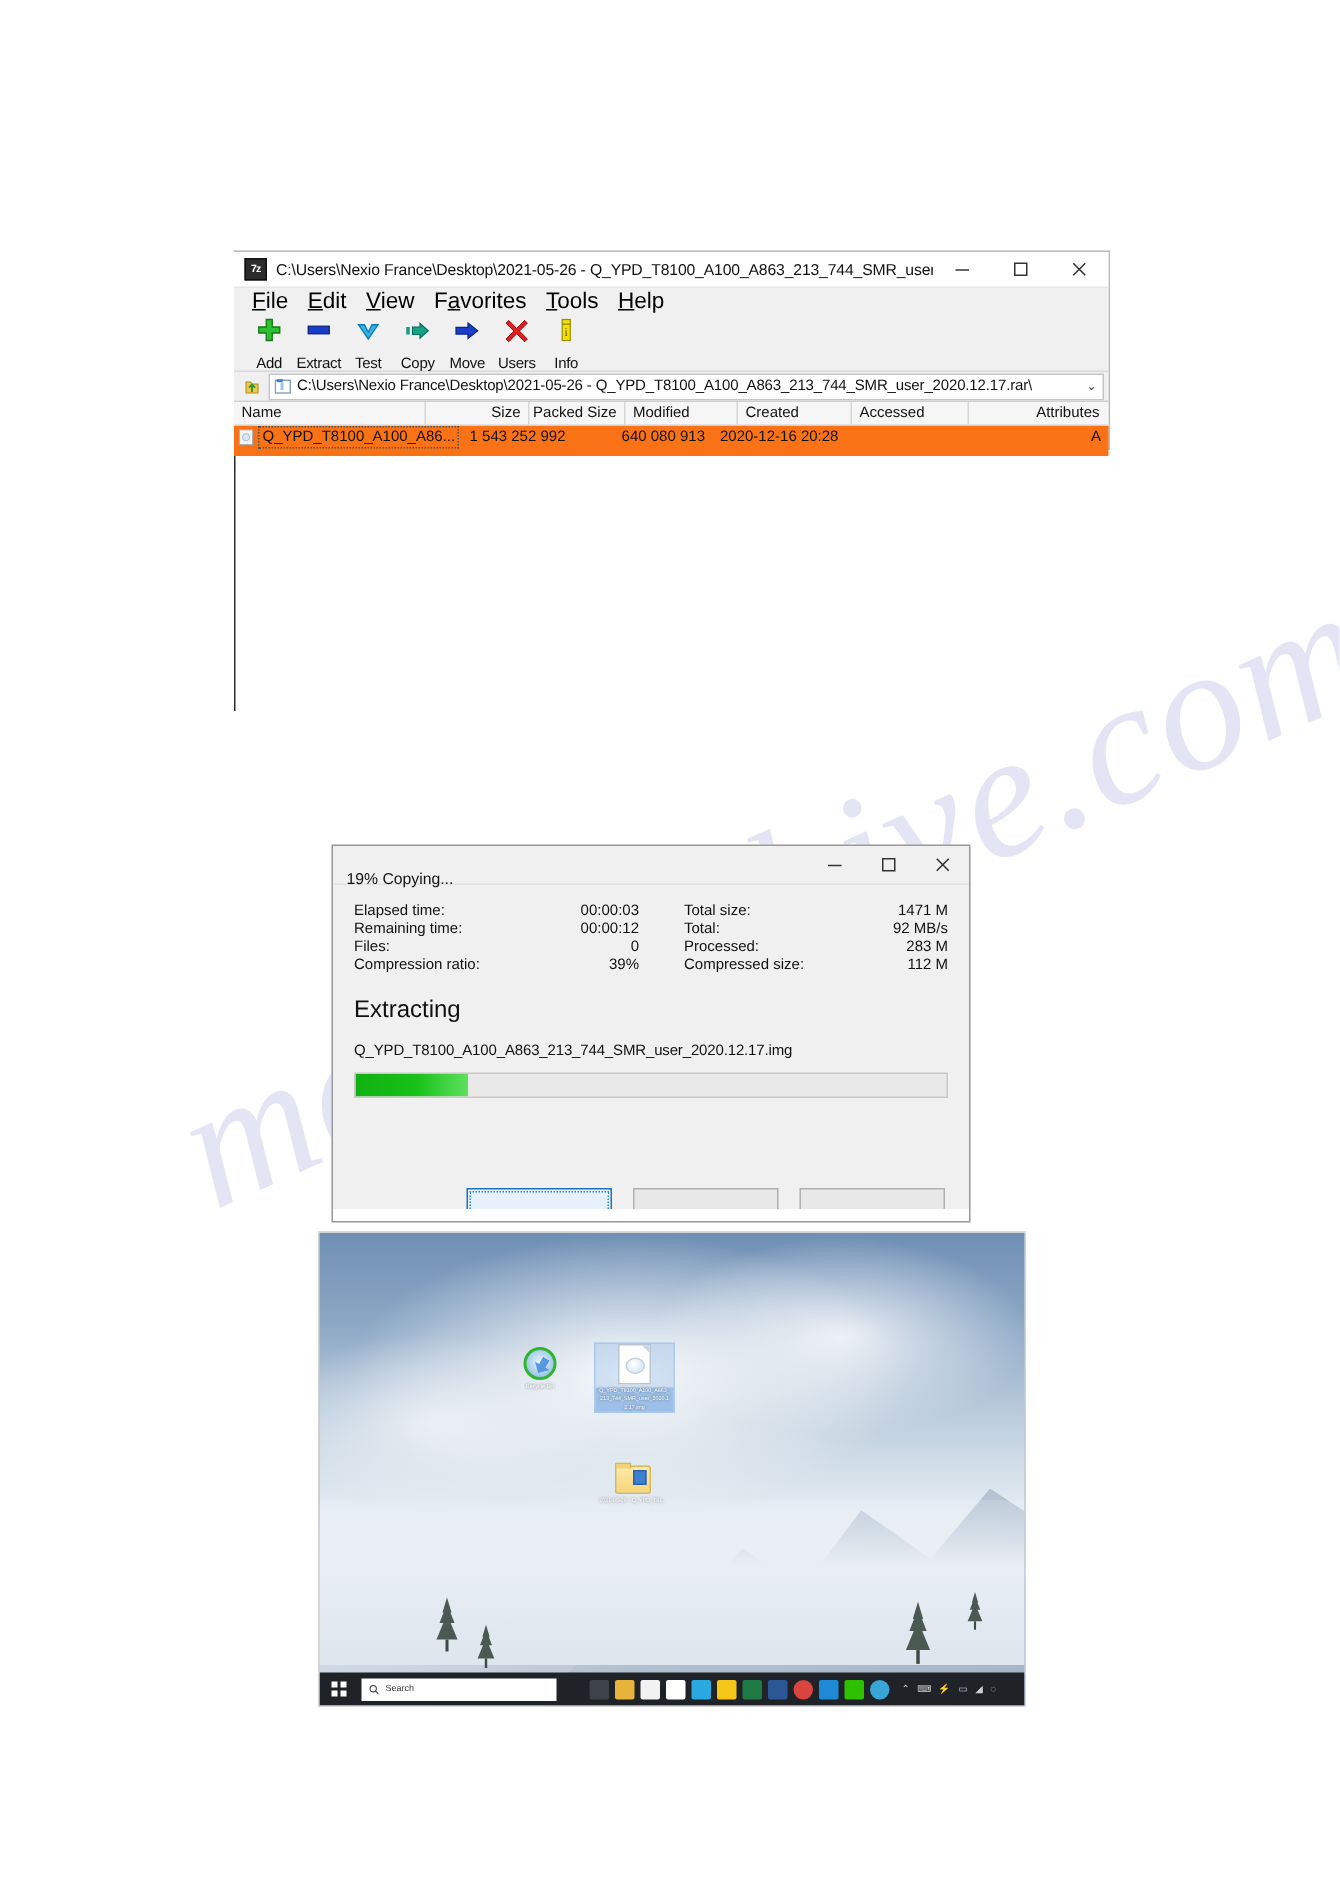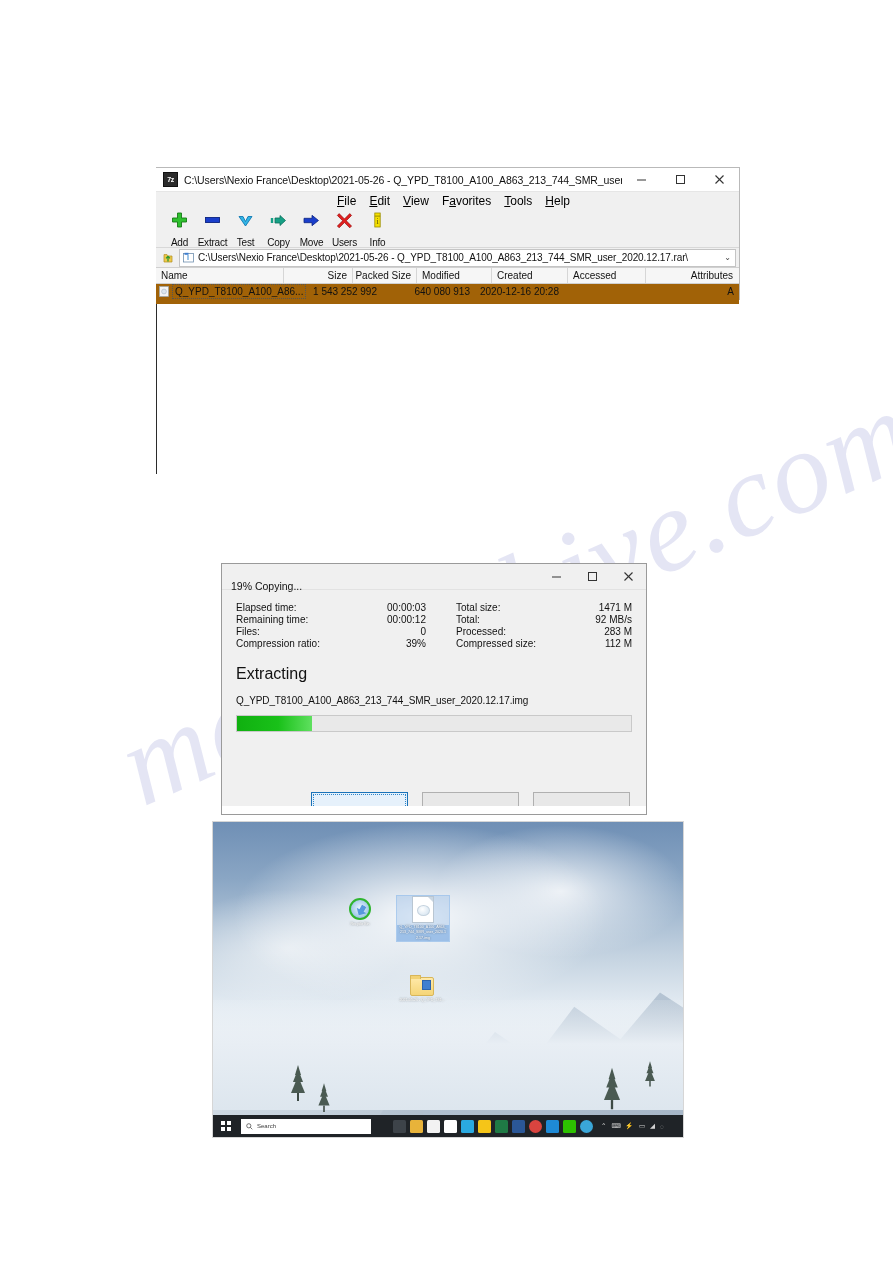--- a/index.html
+++ b/index.html
@@ -53,21 +53,21 @@
   }
   .sz-wbtns{display:flex;height:23px;flex:0 0 auto;}
   .sz-wbtn{
     width:39px;height:23px;display:flex;align-items:center;justify-content:center;
     font-size:11px;color:#222;
   }
   .sz-wbtn svg{display:block;}
 
   .sz-menu{
     height:17px;display:flex;align-items:center;gap:13px;
-    padding-left:12px;background:#f0f0f0;font-size:12px;justify-content:center;
+    padding-left:12px;background:#f0f0f0;font-size:15px;
   }
   .sz-menu span{cursor:default;white-space:nowrap;}
   .sz-menu u{text-decoration:underline;}
 
   .sz-toolbar{
     height:38px;background:#f0f0f0;display:flex;align-items:flex-start;
     padding-left:7px;gap:0px;border-bottom:1px solid #d8d8d8;
   }
   .tb-btn{
     width:33px;display:flex;flex-direction:column;align-items:center;
@@ -94,21 +94,21 @@
     border-top:1px solid #d0d0d0;border-bottom:1px solid #d0d0d0;
     font-size:10px;color:#111;
   }
   .ch{
     height:15px;display:flex;align-items:center;
     border-right:1px solid #d6d6d6;padding:0 5px;box-sizing:border-box;
     white-space:nowrap;
   }
   .ch.r{justify-content:flex-end;}
 
-  .sz-rows{background:#a16207;height:20px;}
+  .sz-rows{background:#f97316;height:20px;}
   .sz-row{height:15px;display:flex;align-items:center;font-size:10px;color:#111;}
   .cell{height:15px;display:flex;align-items:center;padding:0 5px;box-sizing:border-box;white-space:nowrap;}
   .cell.r{justify-content:flex-end;margin-left:29px;}
   .name-cell{display:flex;align-items:center;gap:3px;padding-left:3px;box-sizing:border-box;}
   .name-sel{border:1px dotted #555;padding:0 2px;display:flex;align-items:center;height:13px;}
   .file-ico{width:10px;height:11px;flex:0 0 auto;}
 
   
   .copydlg{
     position:absolute;left:221px;top:563px;width:424px;height:250px;

